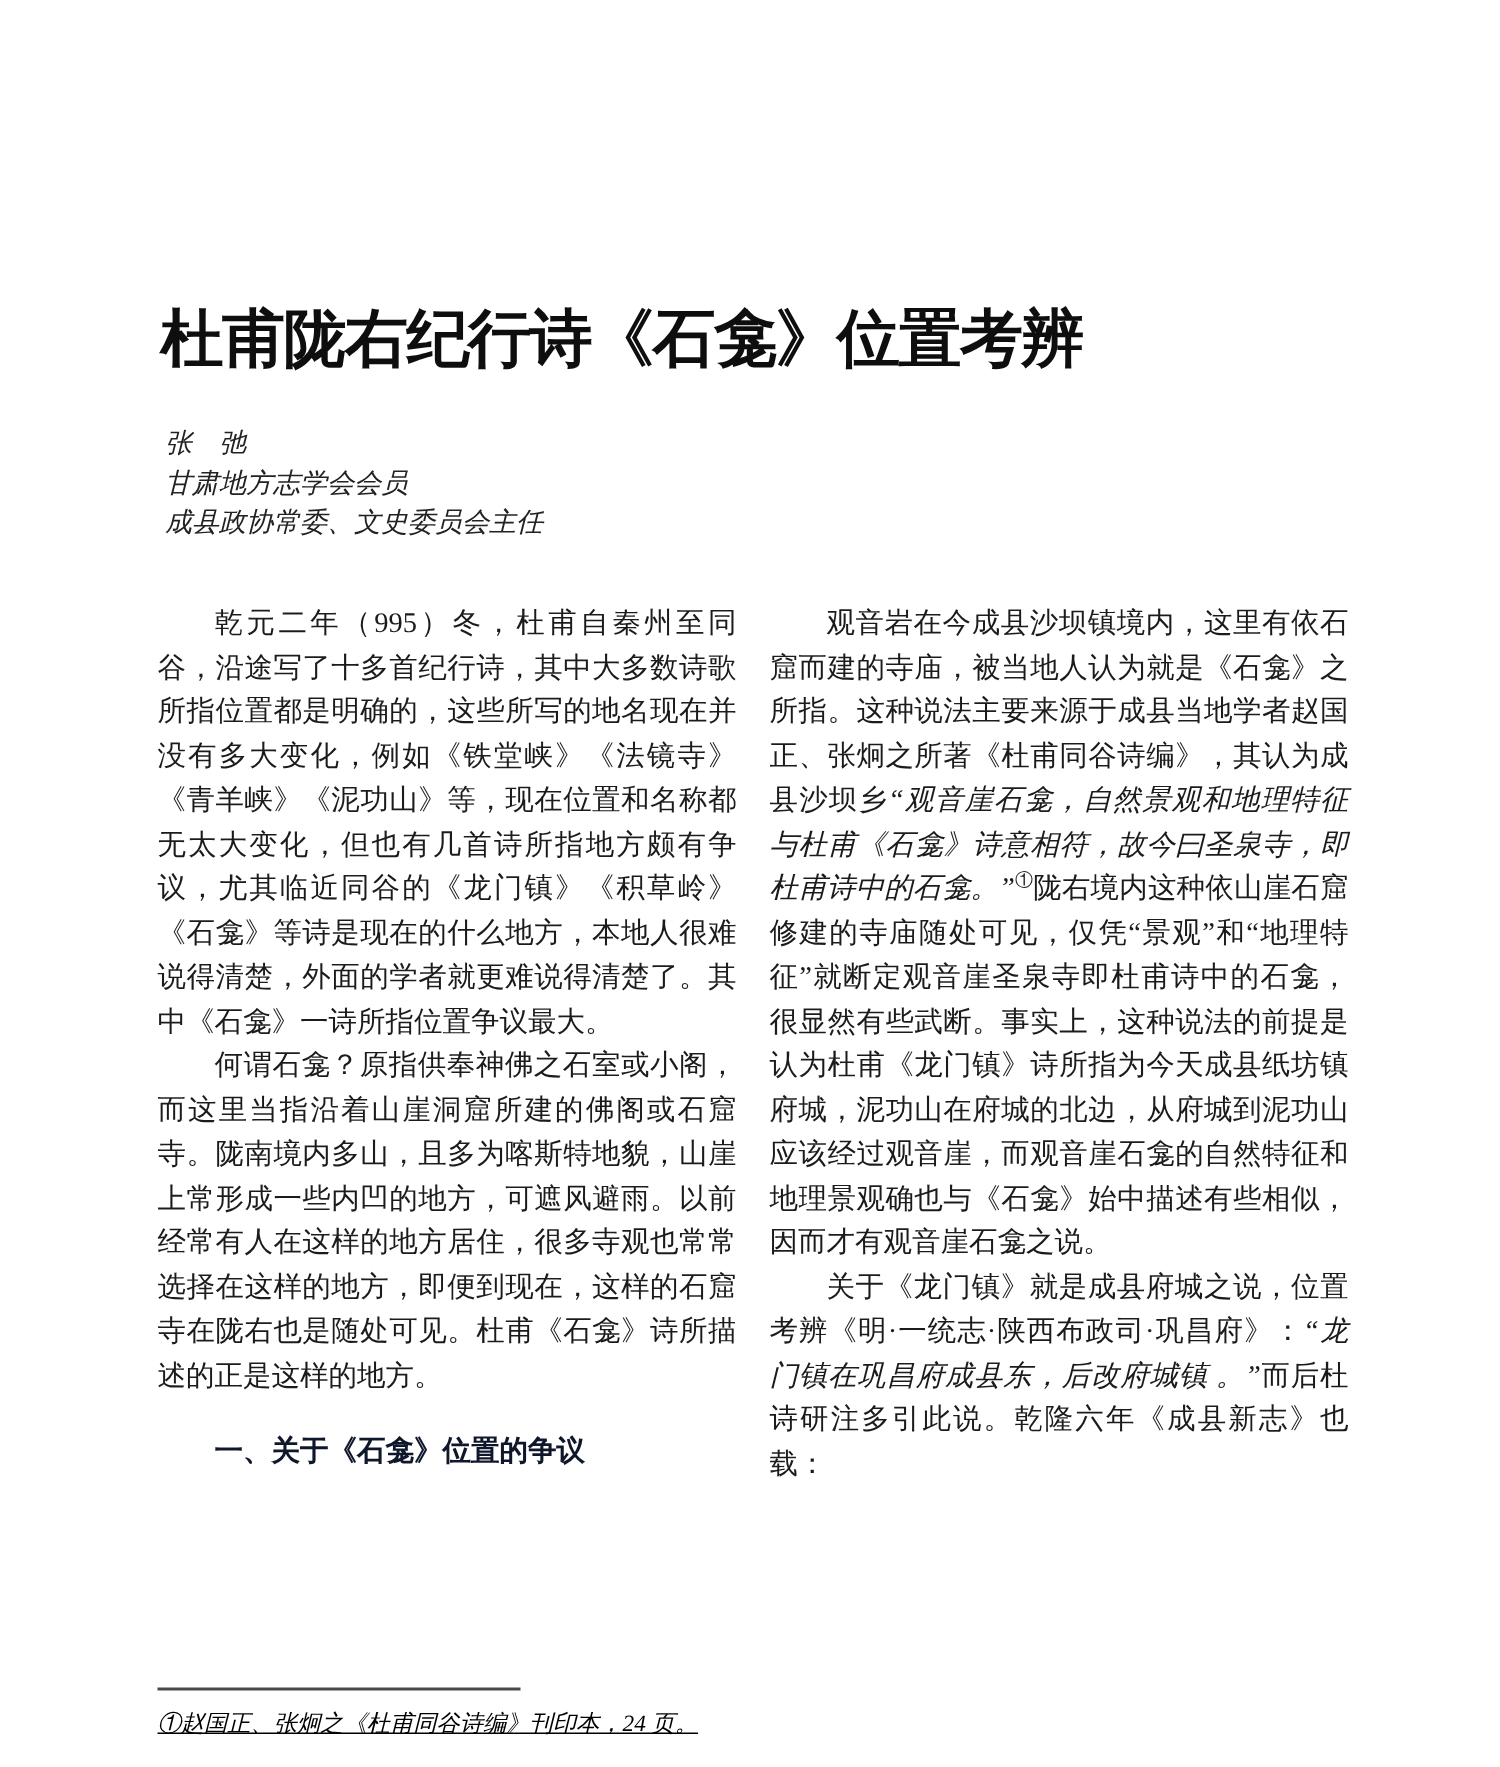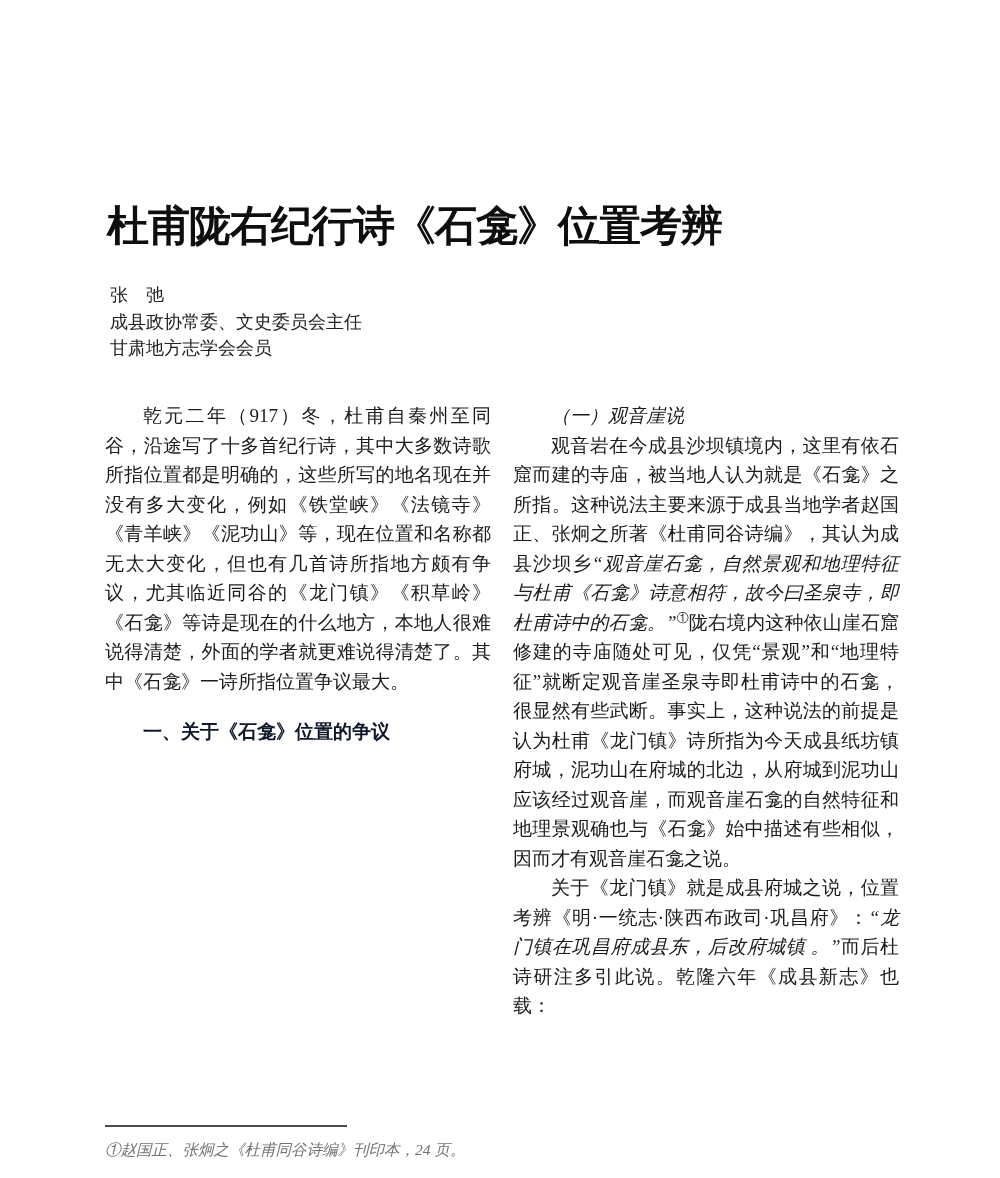--- a/index.html
+++ b/index.html
@@ -25,20 +25,21 @@
     font-size: 42px;
     font-weight: 700;
     letter-spacing: -1px;
     color: #0e0e0e;
     white-space: nowrap;
   }
   .authors {
     position: absolute;
     left: 110px;
     top: 258px;
+    font-style: italic;
     font-size: 18px;
     line-height: 26.5px;
     color: #222222;
   }
   .columns {
     position: absolute;
     left: 105px;
     top: 377px;
     width: 794px;
     display: flex;
@@ -84,46 +85,47 @@
   .footnote-rule {
     width: 242px;
     height: 0;
     border-top: 2px solid #4a4a4a;
     margin: 0 0 12px 0;
   }
   .footnote-text {
     font-style: italic;
     font-size: 15.5px;
     line-height: 1.4;
-    color: #737373;
+    color: #000000;
     white-space: nowrap;
+    text-decoration: underline;
   }
 </style>
 </head>
 <body>
 
 <div class="page">
 
   <h1 class="title">杜甫陇右纪行诗《石龛》位置考辨</h1>
 
   <div class="authors">
     <div>张　弛</div>
+    <div>甘肃地方志学会会员</div>
     <div>成县政协常委、文史委员会主任</div>
-    <div>甘肃地方志学会会员</div>
   </div>
 
   <div class="columns">
 
     <div class="col">
-      <p class="para indent">乾元二年（917）冬，杜甫自秦州至同谷，沿途写了十多首纪行诗，其中大多数诗歌所指位置都是明确的，这些所写的地名现在并没有多大变化，例如《铁堂峡》《法镜寺》《青羊峡》《泥功山》等，现在位置和名称都无太大变化，但也有几首诗所指地方颇有争议，尤其临近同谷的《龙门镇》《积草岭》《石龛》等诗是现在的什么地方，本地人很难说得清楚，外面的学者就更难说得清楚了。其中《石龛》一诗所指位置争议最大。</p>
+      <p class="para indent">乾元二年（995）冬，杜甫自秦州至同谷，沿途写了十多首纪行诗，其中大多数诗歌所指位置都是明确的，这些所写的地名现在并没有多大变化，例如《铁堂峡》《法镜寺》《青羊峡》《泥功山》等，现在位置和名称都无太大变化，但也有几首诗所指地方颇有争议，尤其临近同谷的《龙门镇》《积草岭》《石龛》等诗是现在的什么地方，本地人很难说得清楚，外面的学者就更难说得清楚了。其中《石龛》一诗所指位置争议最大。</p>
+      <p class="para indent">何谓石龛？原指供奉神佛之石室或小阁，而这里当指沿着山崖洞窟所建的佛阁或石窟寺。陇南境内多山，且多为喀斯特地貌，山崖上常形成一些内凹的地方，可遮风避雨。以前经常有人在这样的地方居住，很多寺观也常常选择在这样的地方，即便到现在，这样的石窟寺在陇右也是随处可见。杜甫《石龛》诗所描述的正是这样的地方。</p>
       <h2 class="section-heading">一、关于《石龛》位置的争议</h2>
     </div>
 
     <div class="col">
-      <p class="para indent kaiti">（一）观音崖说</p>
       <p class="para indent"><span>观音岩在今成县沙坝镇境内，这里有依石窟而建的寺庙，被当地人认为就是《石龛》之所指。这种说法主要来源于成县当地学者赵国正、张炯之所著《杜甫同谷诗编》，其认为成县沙坝乡</span><span class="kaiti">“观音崖石龛，自然景观和地理特征与杜甫《石龛》诗意相符，故今曰圣泉寺，即杜甫诗中的石龛。”</span><sup class="fn-mark">①</sup><span>陇右境内这种依山崖石窟修建的寺庙随处可见，仅凭“景观”和“地理特征”就断定观音崖圣泉寺即杜甫诗中的石龛，很显然有些武断。事实上，这种说法的前提是认为杜甫《龙门镇》诗所指为今天成县纸坊镇府城，泥功山在府城的北边，从府城到泥功山应该经过观音崖，而观音崖石龛的自然特征和地理景观确也与《石龛》始中描述有些相似，因而才有观音崖石龛之说。</span></p>
       <p class="para indent"><span>关于《龙门镇》就是成县府城之说，位置考辨《明·一统志·陕西布政司·巩昌府》：</span><span class="kaiti">“龙门镇在巩昌府成县东，后改府城镇 。”</span><span>而后杜诗研注多引此说。乾隆六年《成县新志》也载：</span></p>
     </div>
 
   </div>
 
   <div class="footnote">
     <div class="footnote-rule"></div>
     <div class="footnote-text">①赵国正、张炯之《杜甫同谷诗编》刊印本，24 页。</div>
   </div>

